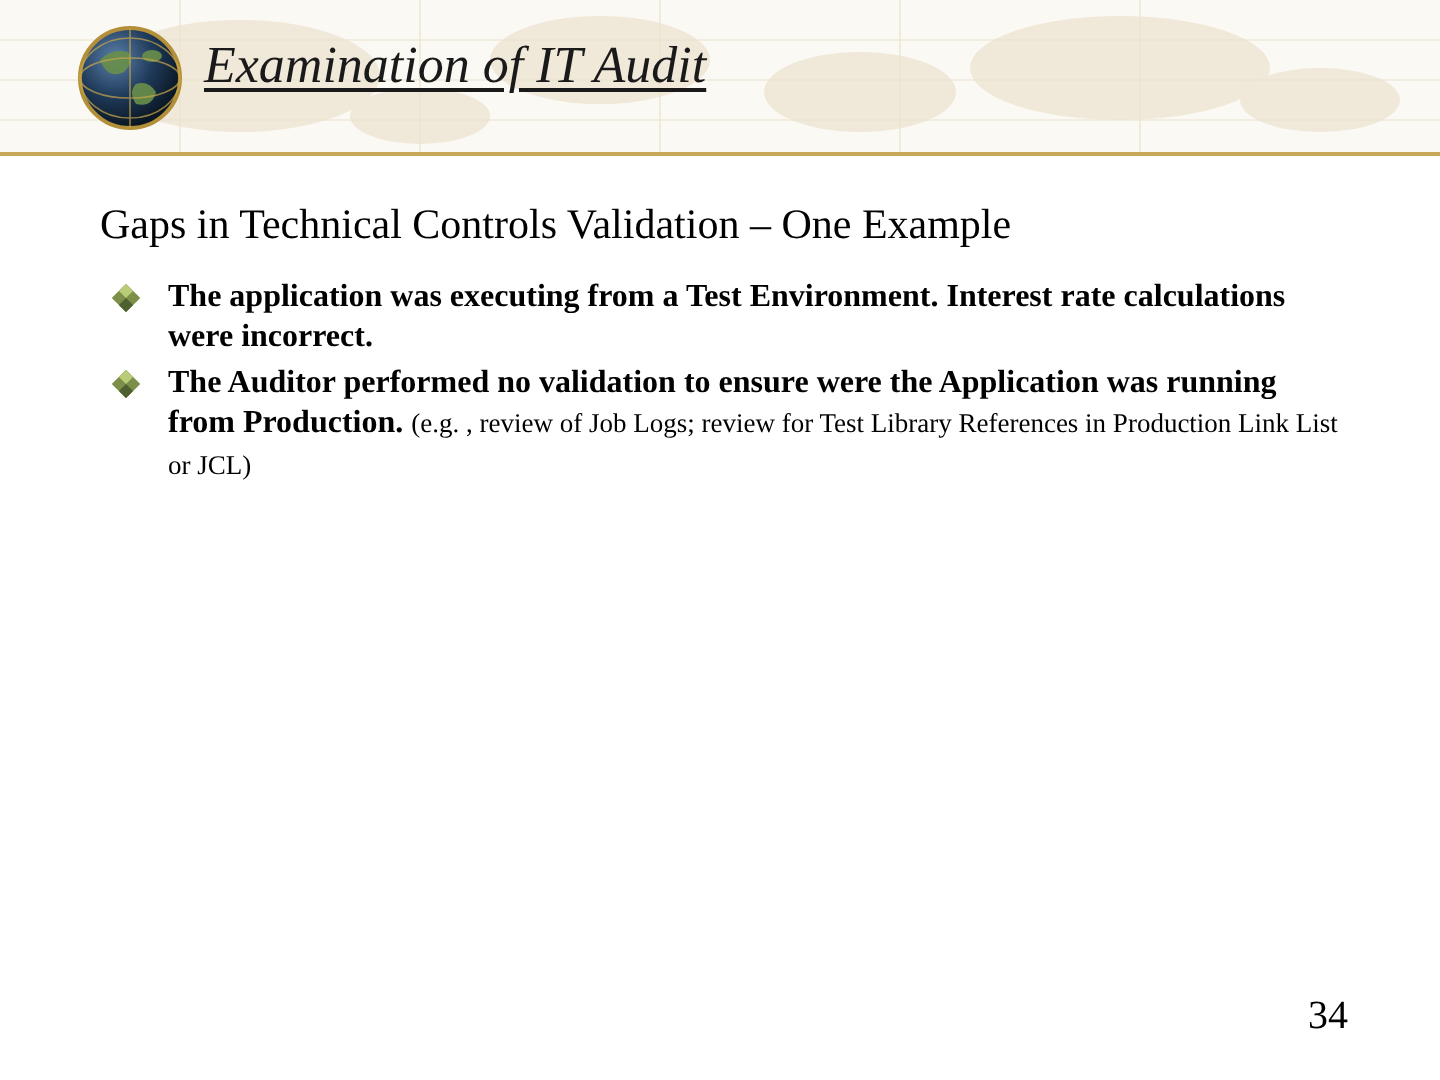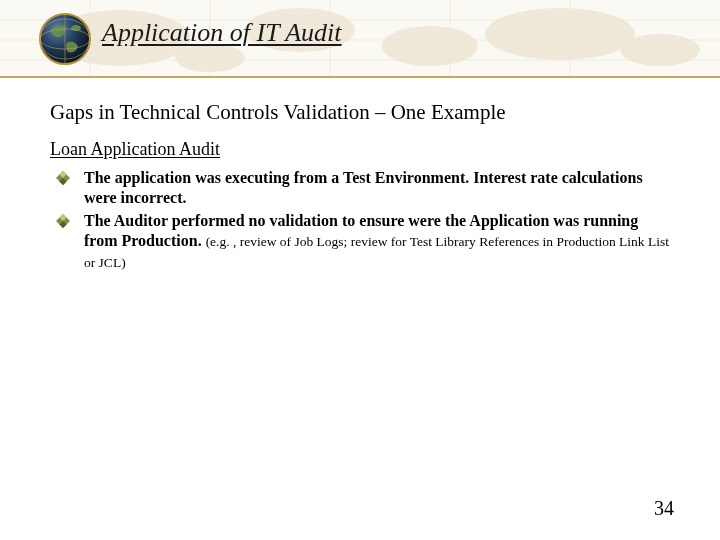--- a/index.html
+++ b/index.html
@@ -139,27 +139,26 @@
         <ellipse cx="38" cy="16" rx="5" ry="3"></ellipse>
       </g>
       <g stroke="#c9a84a" stroke-width="0.8" fill="none" opacity="0.7">
         <ellipse cx="27" cy="27" rx="25" ry="10"></ellipse>
         <ellipse cx="27" cy="27" rx="25" ry="20"></ellipse>
         <line x1="27" y1="2" x2="27" y2="52"></line>
       </g>
     </svg>
   </div>
 
-  <div class="title">Application of IT Audit</div>
+  <div class="title">Examination of IT Audit</div>
   <div class="header-rule"></div>
 </div>
 
 <div class="content">
   <div class="subtitle">Gaps in Technical Controls Validation – One Example</div>
-  <div class="section-heading">Loan Application Audit</div>
 
   <ul class="bullets">
     <li>
       <span class="bullet-icon">
         <svg viewBox="0 0 14 14">
           <g transform="translate(7,7) rotate(45)">
             <rect x="-5" y="-5" width="10" height="10" fill="#7b8f48"></rect>
             <rect x="-5" y="-5" width="5" height="5" fill="#b8cc7a"></rect>
             <rect x="0" y="0" width="5" height="5" fill="#4f6030"></rect>
           </g>

